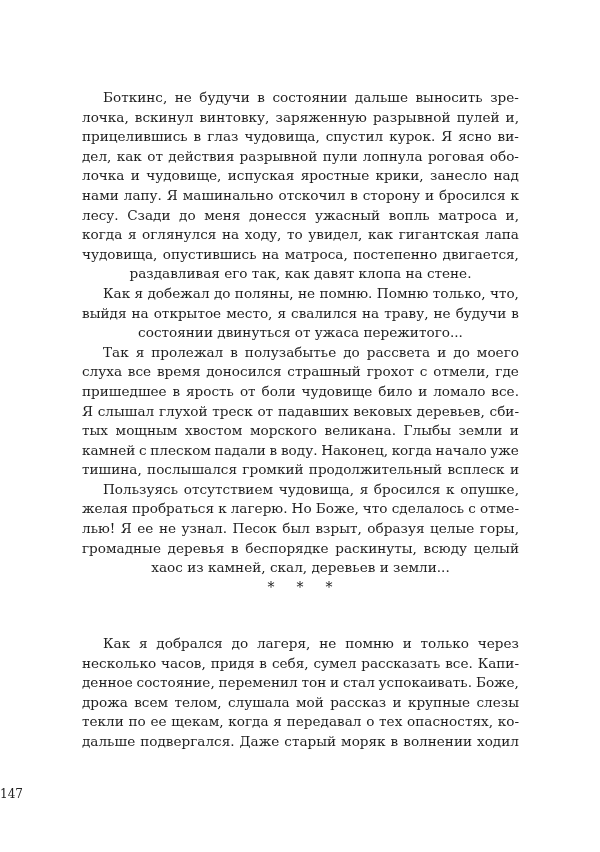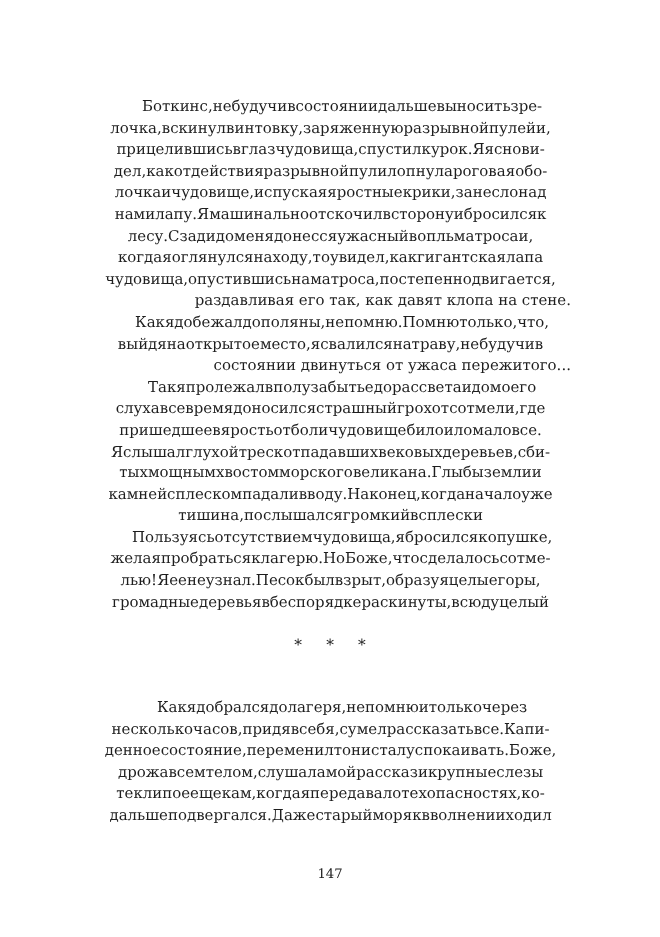--- a/index.html
+++ b/index.html
@@ -2,33 +2,33 @@
 <html><head>
   <meta charset="utf-8">
   <style>
     html, body { margin: 0; padding: 0; background: #ffffff; }
     body { width: 600px; height: 852px; position: relative; overflow: hidden; }
     .page {
       position: absolute; left: 82px; top: 88px; width: 437px;
       font-family: "DejaVu Serif", serif;
       font-size: 13.6px; line-height: 19.6px; color: #1e1e1e;
     }
-    .line { white-space: nowrap; display: flex; justify-content: center; }
-    .line.last { justify-content: flex-end; }
+    .line { white-space: nowrap; display: flex; justify-content: space-between; }
+    .line.last { justify-content: center; }
     .line.indent { padding-left: 21px; }
     .line span { white-space: pre; }
     .line.last span { white-space: pre; }
     .sep {
       position: absolute; left: 0; width: 600px; top: 579px; text-align: center;
       font-family: "DejaVu Serif", serif; font-size: 14px; color: #222; letter-spacing: 0;
     }
     .sep span { display: inline-block; margin: 0 11px; }
     .page2 { top: 634px; }
     .pagenum {
-      position: absolute; left: 0; width: 600px; top: 787px; text-align: center;
+      position: absolute; left: 0; width: 600px; top: 787px; text-align: left;
       font-family: "DejaVu Serif", serif; font-size: 12px; color: #222;
     }
   </style>
 </head>
 <body>
 
 <div class="page" id="sec1">
     <div class="line indent">
       <span>Боткинс,</span>
       <span>не</span>
@@ -219,20 +219,21 @@
       <span>воду.</span>
       <span>Наконец,</span>
       <span>когда</span>
       <span>начало</span>
       <span>уже</span>
     </div>
     <div class="line">
       <span>тишина,</span>
       <span>послышался</span>
       <span>громкий</span>
+      <span>продолжительный</span>
       <span>всплеск</span>
       <span>и</span>
     </div>
     <div class="line indent">
       <span>Пользуясь</span>
       <span>отсутствием</span>
       <span>чудовища,</span>
       <span>я</span>
       <span>бросился</span>
       <span>к</span>
@@ -265,20 +266,23 @@
     </div>
     <div class="line">
       <span>громадные</span>
       <span>деревья</span>
       <span>в</span>
       <span>беспорядке</span>
       <span>раскинуты,</span>
       <span>всюду</span>
       <span>целый</span>
     </div>
+    <div class="line last">
+      <span>хаос из камней, скал, деревьев и земли...</span>
+    </div>
   </div>
 
 <div class="sep">
   <span>*</span><span>*</span><span>*</span>
 </div>
 
 <div class="page page2" id="sec2">
     <div class="line indent">
       <span>Как</span>
       <span>я</span>

